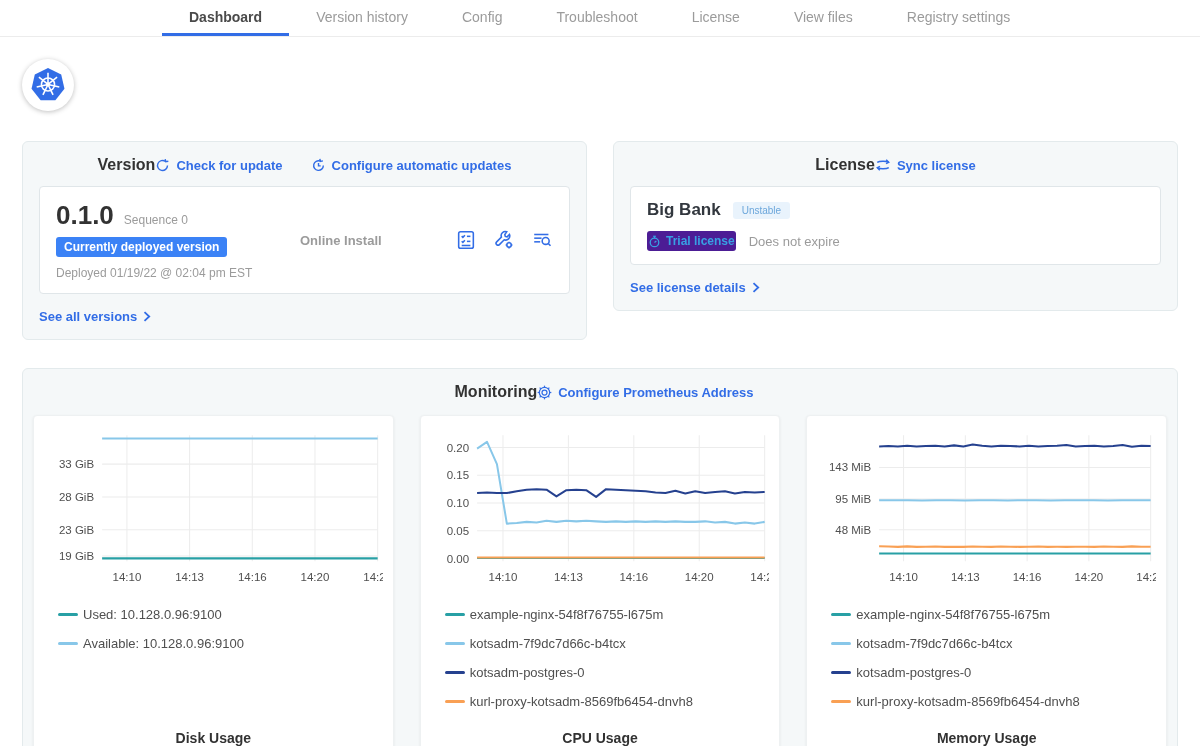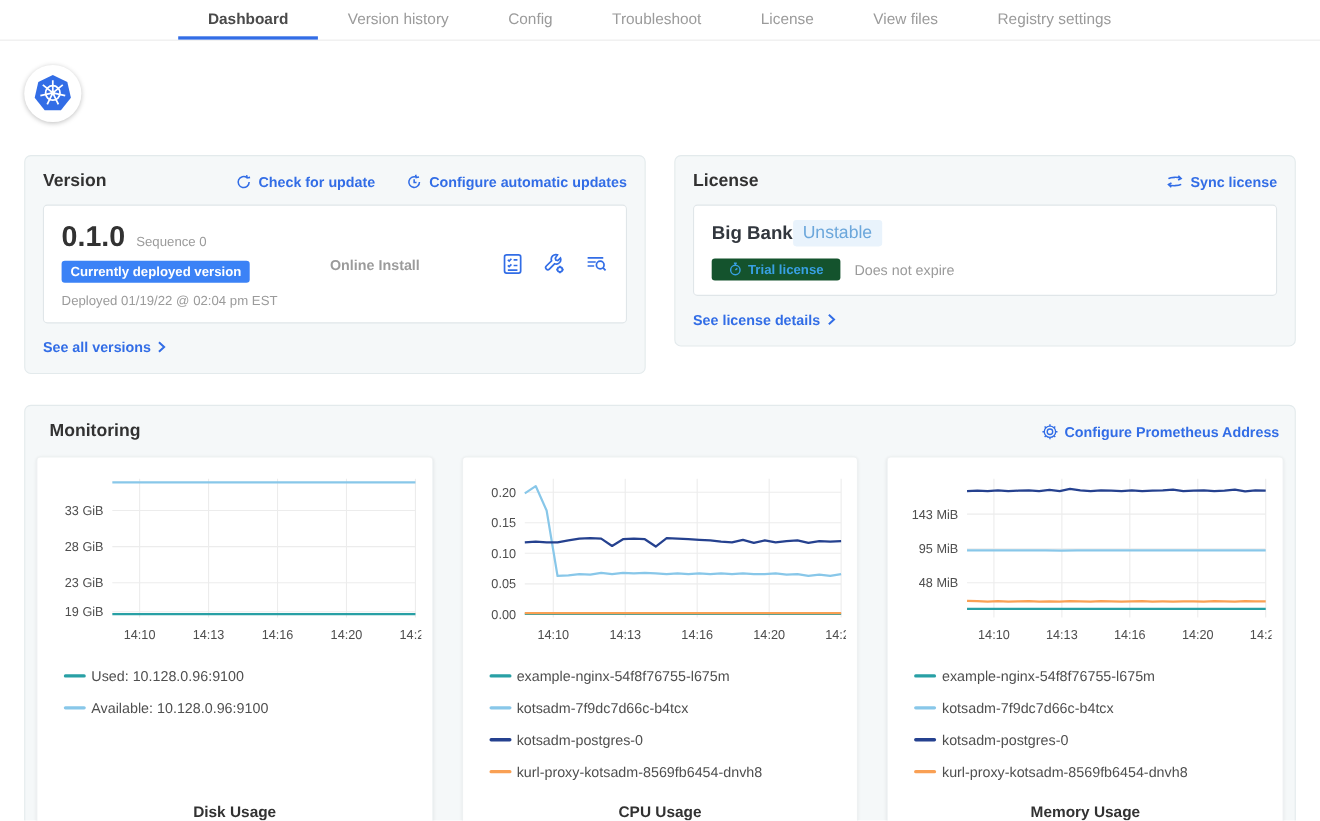--- a/index.html
+++ b/index.html
@@ -26,46 +26,46 @@
   .status-dot { width:8px; height:8px; border-radius:50%; background:#44c795; }
   .status-text { font-size:14px; color:#9b9b9b; margin-left:7px; }
   .vdiv { width:1px; height:15px; background:#d8d8d8; margin:0 12px; }
   .blue-link { font-size:13px; font-weight:700; color:#326de6; cursor:pointer;
     display:inline-flex; align-items:center; gap:6px; text-decoration:none; }
 
   
   .cards-row { display:flex; gap:26px; margin-top:30px; align-items:flex-start; }
   .panel { background:#f5f8f9; border:1px solid #e3eaec; border-radius:6px;
     padding:14px 16px; flex:1; }
-  .panel-head { display:flex; align-items:center; justify-content:space-between; }
+  .panel-head { display:flex; align-items:center; justify-content:center; }
   .panel-title { font-size:16px; font-weight:700; }
   .panel-links { display:flex; gap:28px; }
   .inner-card { background:#fff; border:1px solid #e0e6e9; border-radius:4px;
     margin-top:12px; padding:13px 16px; }
 
   .version-inner { display:flex; align-items:center; }
   .version-left { min-width:230px; }
   .ver-row { display:flex; align-items:baseline; }
   .ver-num { font-size:26px; font-weight:700; }
   .ver-seq { font-size:12px; color:#9b9b9b; margin-left:10px; }
   .badge-green { display:inline-block; margin-top:6px; background:#3b82f6;
     color:#fff; font-size:12px; font-weight:700; padding:3px 8px; border-radius:3px; }
   .deployed { font-size:12px; color:#9b9b9b; margin-top:9px; }
   .install-type { flex:1; font-size:13px; font-weight:700; color:#9b9b9b;
     padding-left:14px; }
   .ver-icons { display:flex; gap:16px; align-items:center; }
   .see-link { margin-top:13px; }
 
   .lic-name-row { display:flex; align-items:center; }
   .lic-name { font-size:17px; font-weight:700; color:#32373e; }
-  .badge-channel { background:#e9f3fc; color:#6ca7db;
-    font-size:16px; padding:3px 9px; border-radius:3px; }
+  .badge-channel { margin-left:12px; background:#e9f3fc; color:#6ca7db;
+    font-size:10px; padding:3px 9px; border-radius:3px; }
   .lic-row2 { display:flex; align-items:center; margin-top:11px; }
-  .badge-trial { background:#14532d; color:#38a0e3; font-size:12px; font-weight:700;
-    padding:3px 15px; border-radius:3px; display:inline-flex; align-items:flex-start; gap:5px; }
+  .badge-trial { background:#4c1d95; color:#38a0e3; font-size:12px; font-weight:700;
+    padding:3px 1px; border-radius:3px; display:inline-flex; align-items:flex-end; gap:5px; }
   .expiry { font-size:13px; color:#9b9b9b; margin-left:13px; }
 
   
   .monitoring { margin-top:28px; padding:14px 10px 12px 10px; }
   .monitoring .panel-head { padding:0 4px 0 12px; }
   .charts-row { display:flex; gap:26px; margin-top:14px; align-items:stretch; }
   .chart-card { flex:1; background:#fff; border:1px solid #eef1f2; border-radius:4px;
     box-shadow:0 1px 3px rgba(0,0,0,.07); padding:10px 10px 12px 10px;
     display:flex; flex-direction:column; }
   .chart-card svg.plot { width:100%; height:162px; display:block; }

